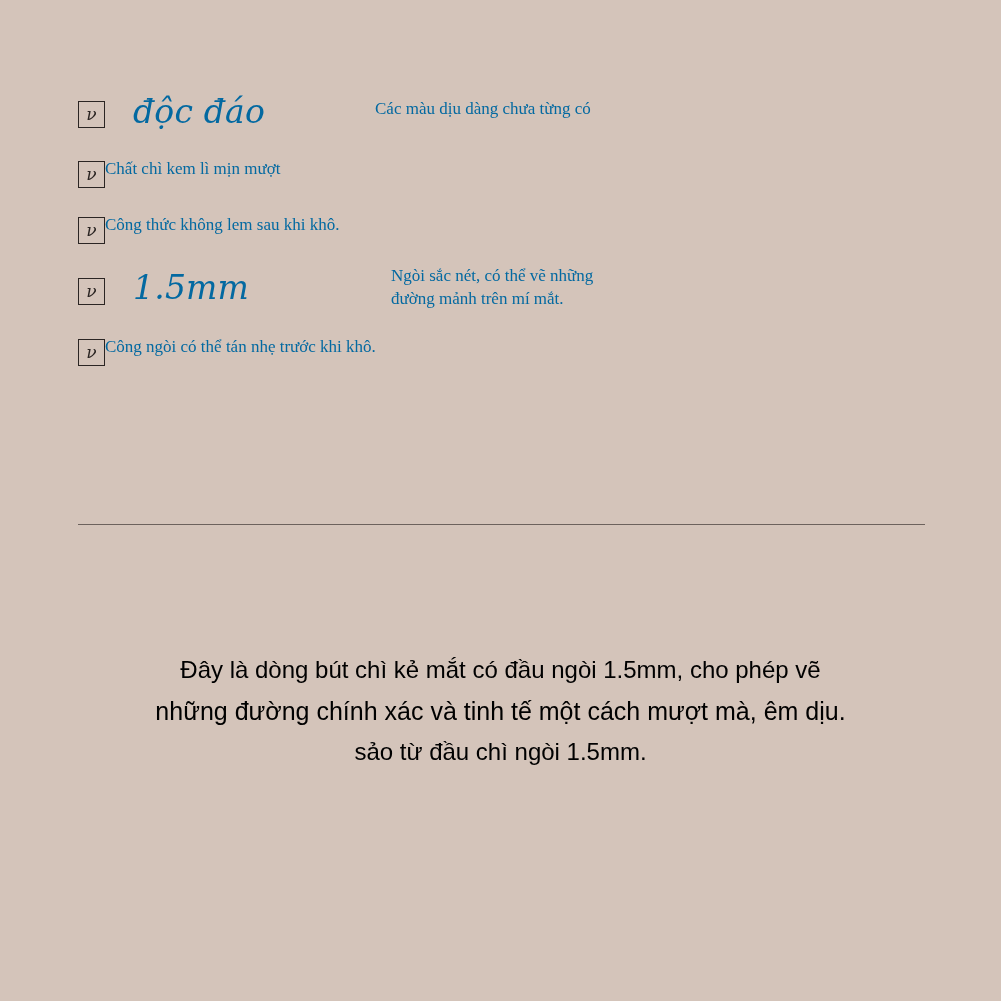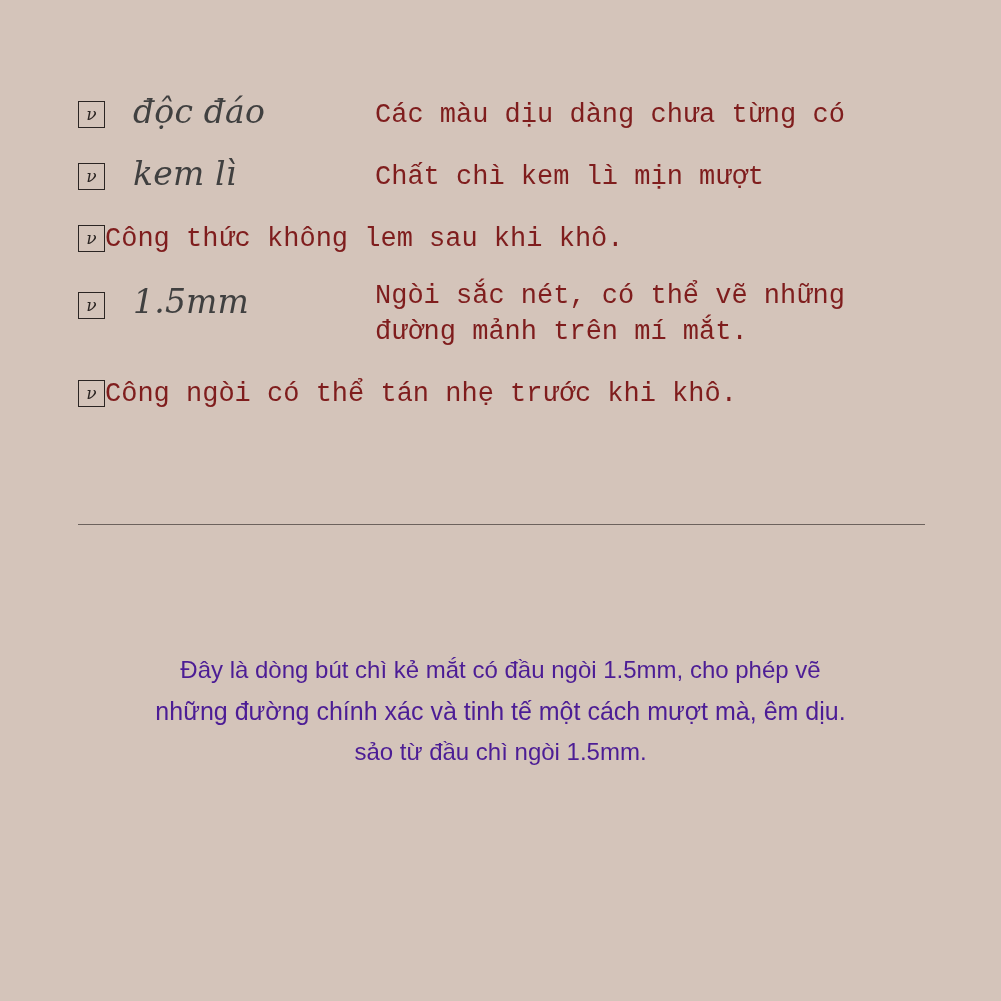--- a/index.html
+++ b/index.html
@@ -57,36 +57,36 @@
   .feature-title {
     flex: 0 0 auto;
     width: 270px;
     padding-left: 28px;
     box-sizing: border-box;
     font-family: "DejaVu Serif", serif;
     font-style: italic;
     font-size: 33px;
     line-height: 1.22;
     letter-spacing: 0.2px;
-    color: #404040;
+    color: #0369a1;
     white-space: nowrap;
   }
 
   .feature-desc {
     flex: 1 1 auto;
-    font-family: Liberation Mono, monospace;
-    font-size: 27px;
+    font-family: Liberation Serif, serif;
+    font-size: 17px;
     line-height: 1.33;
-    color: #7f1d1d;
+    color: #0369a1;
     padding-top: 6px;
     white-space: pre-line;
   }
 
   
-  .feature-row.two-line .feature-desc { padding-top: 1px; }
+  .feature-row.two-line .feature-desc { padding-top: 1px; margin-left: 16px; }
   .feature-row.two-line .check-box { margin-top: 14px; }
   .feature-row.two-line .feature-title { padding-top: 4px; font-style: italic; }
 
   
   .divider {
     position: absolute;
     left: 78px;
     top: 524px;
     width: 847px;
     height: 1px;
@@ -96,21 +96,21 @@
 
   
   .paragraph {
     position: absolute;
     left: 50px;
     top: 650px;
     width: 901px;
     text-align: center;
     font-size: 24px;
     line-height: 1.68;
-    color: #4c1d95;
+    color: #000000;
   }
   .paragraph .line { display: block; }
   .paragraph .line.bold {
     font-weight: normal;
     font-size: 25px;
   }
 </style>
 </head>
 <body style="background: rgb(212, 196, 186);">
 
@@ -119,21 +119,20 @@
   <div class="features">
 
     <div class="feature-row">
       <div class="check-box">ν</div>
       <div class="feature-title">độc đáo</div>
       <div class="feature-desc">Các màu dịu dàng chưa từng có</div>
     </div>
 
     <div class="feature-row">
       <div class="check-box">ν</div>
-      <div class="feature-title">kem lì</div>
       <div class="feature-desc">Chất chì kem lì mịn mượt</div>
     </div>
 
     <div class="feature-row">
       <div class="check-box">ν</div>
       <div class="feature-desc">Công thức không lem sau khi khô.</div>
     </div>
 
     <div class="feature-row two-line">
       <div class="check-box">ν</div>

